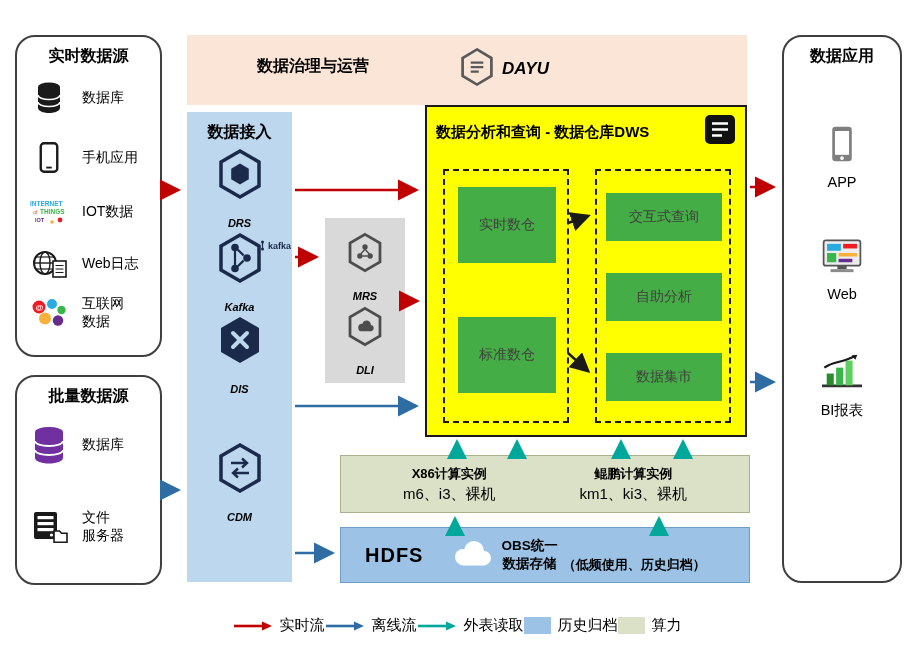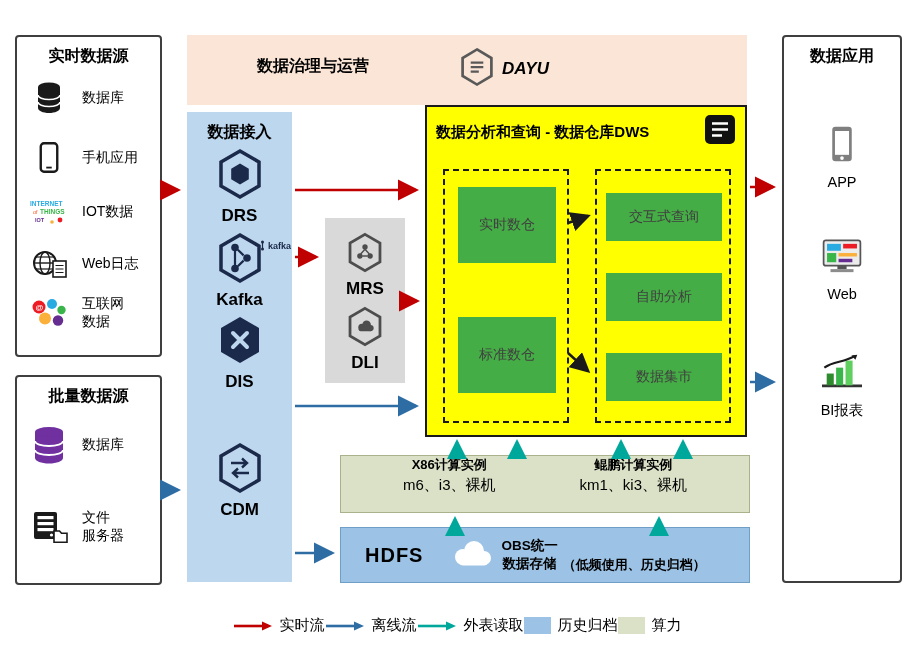--- a/index.html
+++ b/index.html
@@ -8,56 +8,56 @@
 
   .overlay { position: absolute; left: 0; top: 0; z-index: 9; pointer-events: none; }
 
   
   .banner { position: absolute; left: 187px; top: 35px; width: 560px; height: 70px; background: #fbe5d6; }
   .banner-title { position: absolute; left: 70px; top: 21px; font-size: 16px; font-weight: bold; }
   .dayu-group { position: absolute; left: 272px; top: 12px; display: flex; align-items: center; gap: 7px; }
   .dayu-name { font-size: 17px; font-weight: bold; font-style: italic; }
 
   
-  .panel { position: absolute; background: #fff; border: 2px solid #3f3f3f; border-radius: 4px; }
+  .panel { position: absolute; background: #fff; border: 2px solid #3f3f3f; border-radius: 20px; }
   .panel-title { text-align: center; font-weight: bold; font-size: 16px; padding-top: 9px; }
   .src-row { position: absolute; left: 9px; right: 4px; display: flex; align-items: center; gap: 10px; }
   .src-icon { width: 46px; min-width: 46px; display: flex; justify-content: center; }
   .src-label { font-size: 14px; line-height: 1.25; white-space: pre-line; }
 
   .rt-panel { left: 15px; top: 35px; width: 147px; height: 322px; }
   .bt-panel { left: 15px; top: 375px; width: 147px; height: 210px; }
   .ap-panel { left: 782px; top: 35px; width: 120px; height: 548px; }
 
   
   .ingestion { position: absolute; left: 187px; top: 112px; width: 105px; height: 470px; background: #bdd7ee; }
   .ingestion-title { text-align: center; font-weight: bold; font-size: 16px; padding-top: 10px; }
   .svc { position: absolute; left: 0; width: 100%; display: flex; flex-direction: column; align-items: center; }
-  .svc-label { font-weight: bold; font-size: 17px; margin-top: 2px; }
+  .svc-label { font-weight: bold; font-size: 11px; margin-top: 13px; font-style: italic; }
   .kafka-mark { position: absolute; left: 72px; top: 128px; display: flex; align-items: center; gap: 2px; font-size: 9px; font-weight: bold; color: #1b2a4a; }
 
   
   .processing { position: absolute; left: 325px; top: 218px; width: 80px; height: 165px; background: #d9d9d9; }
 
   
   .dws { position: absolute; left: 425px; top: 105px; width: 322px; height: 332px; background: #ffff00; border: 2px solid #1a1a1a; }
   .dws-title { position: absolute; left: 9px; top: 16px; font-weight: bold; font-size: 15px; }
   .dws-icon { position: absolute; right: 8px; top: 6px; }
   .dashed-col { position: absolute; border: 2px dashed #1a1a1a; }
   .dashed-left { left: 16px; top: 62px; width: 126px; height: 254px; }
   .dashed-right { left: 168px; top: 62px; width: 136px; height: 254px; }
   .green-box { position: absolute; background: #45ad45; display: flex; align-items: center; justify-content: center; font-weight: normal; font-size: 14px; color: #404040; }
   .gb-rt { left: 13px; top: 16px; width: 98px; height: 76px; }
   .gb-std { left: 13px; top: 146px; width: 98px; height: 76px; }
   .gb-iq { left: 9px; top: 22px; width: 116px; height: 48px; }
   .gb-sa { left: 9px; top: 102px; width: 116px; height: 48px; }
   .gb-dm { left: 9px; top: 182px; width: 116px; height: 48px; }
 
   
-  .compute { position: absolute; left: 340px; top: 455px; width: 410px; height: 58px; background: #dae1c7; border: 1px solid #aab28c; display: flex; align-items: flex-start; justify-content: space-between; padding: 0 62px; }
+  .compute { position: absolute; left: 340px; top: 455px; width: 410px; height: 58px; background: #dae1c7; border: 1px solid #aab28c; display: flex; align-items: center; justify-content: space-between; padding: 0 62px; }
   .compute-group { text-align: center; }
   .compute-title { font-weight: bold; font-size: 13px; }
   .compute-sub { font-size: 15px; margin-top: 2px; }
 
   .storage { position: absolute; left: 340px; top: 527px; width: 410px; height: 56px; background: #9cc3e5; border: 1px solid #6f9ec7; display: flex; align-items: center; }
   .hdfs-label { font-weight: bold; font-size: 20px; margin-left: 24px; letter-spacing: 1px; }
   .obs-cloud { margin-left: 26px; }
   .obs-block { margin-left: 6px; text-align: center; font-weight: bold; font-size: 13.5px; line-height: 1.3; }
   .storage-note { margin-left: 5px; font-size: 13px; font-weight: bold; margin-top: 20px; }
 

